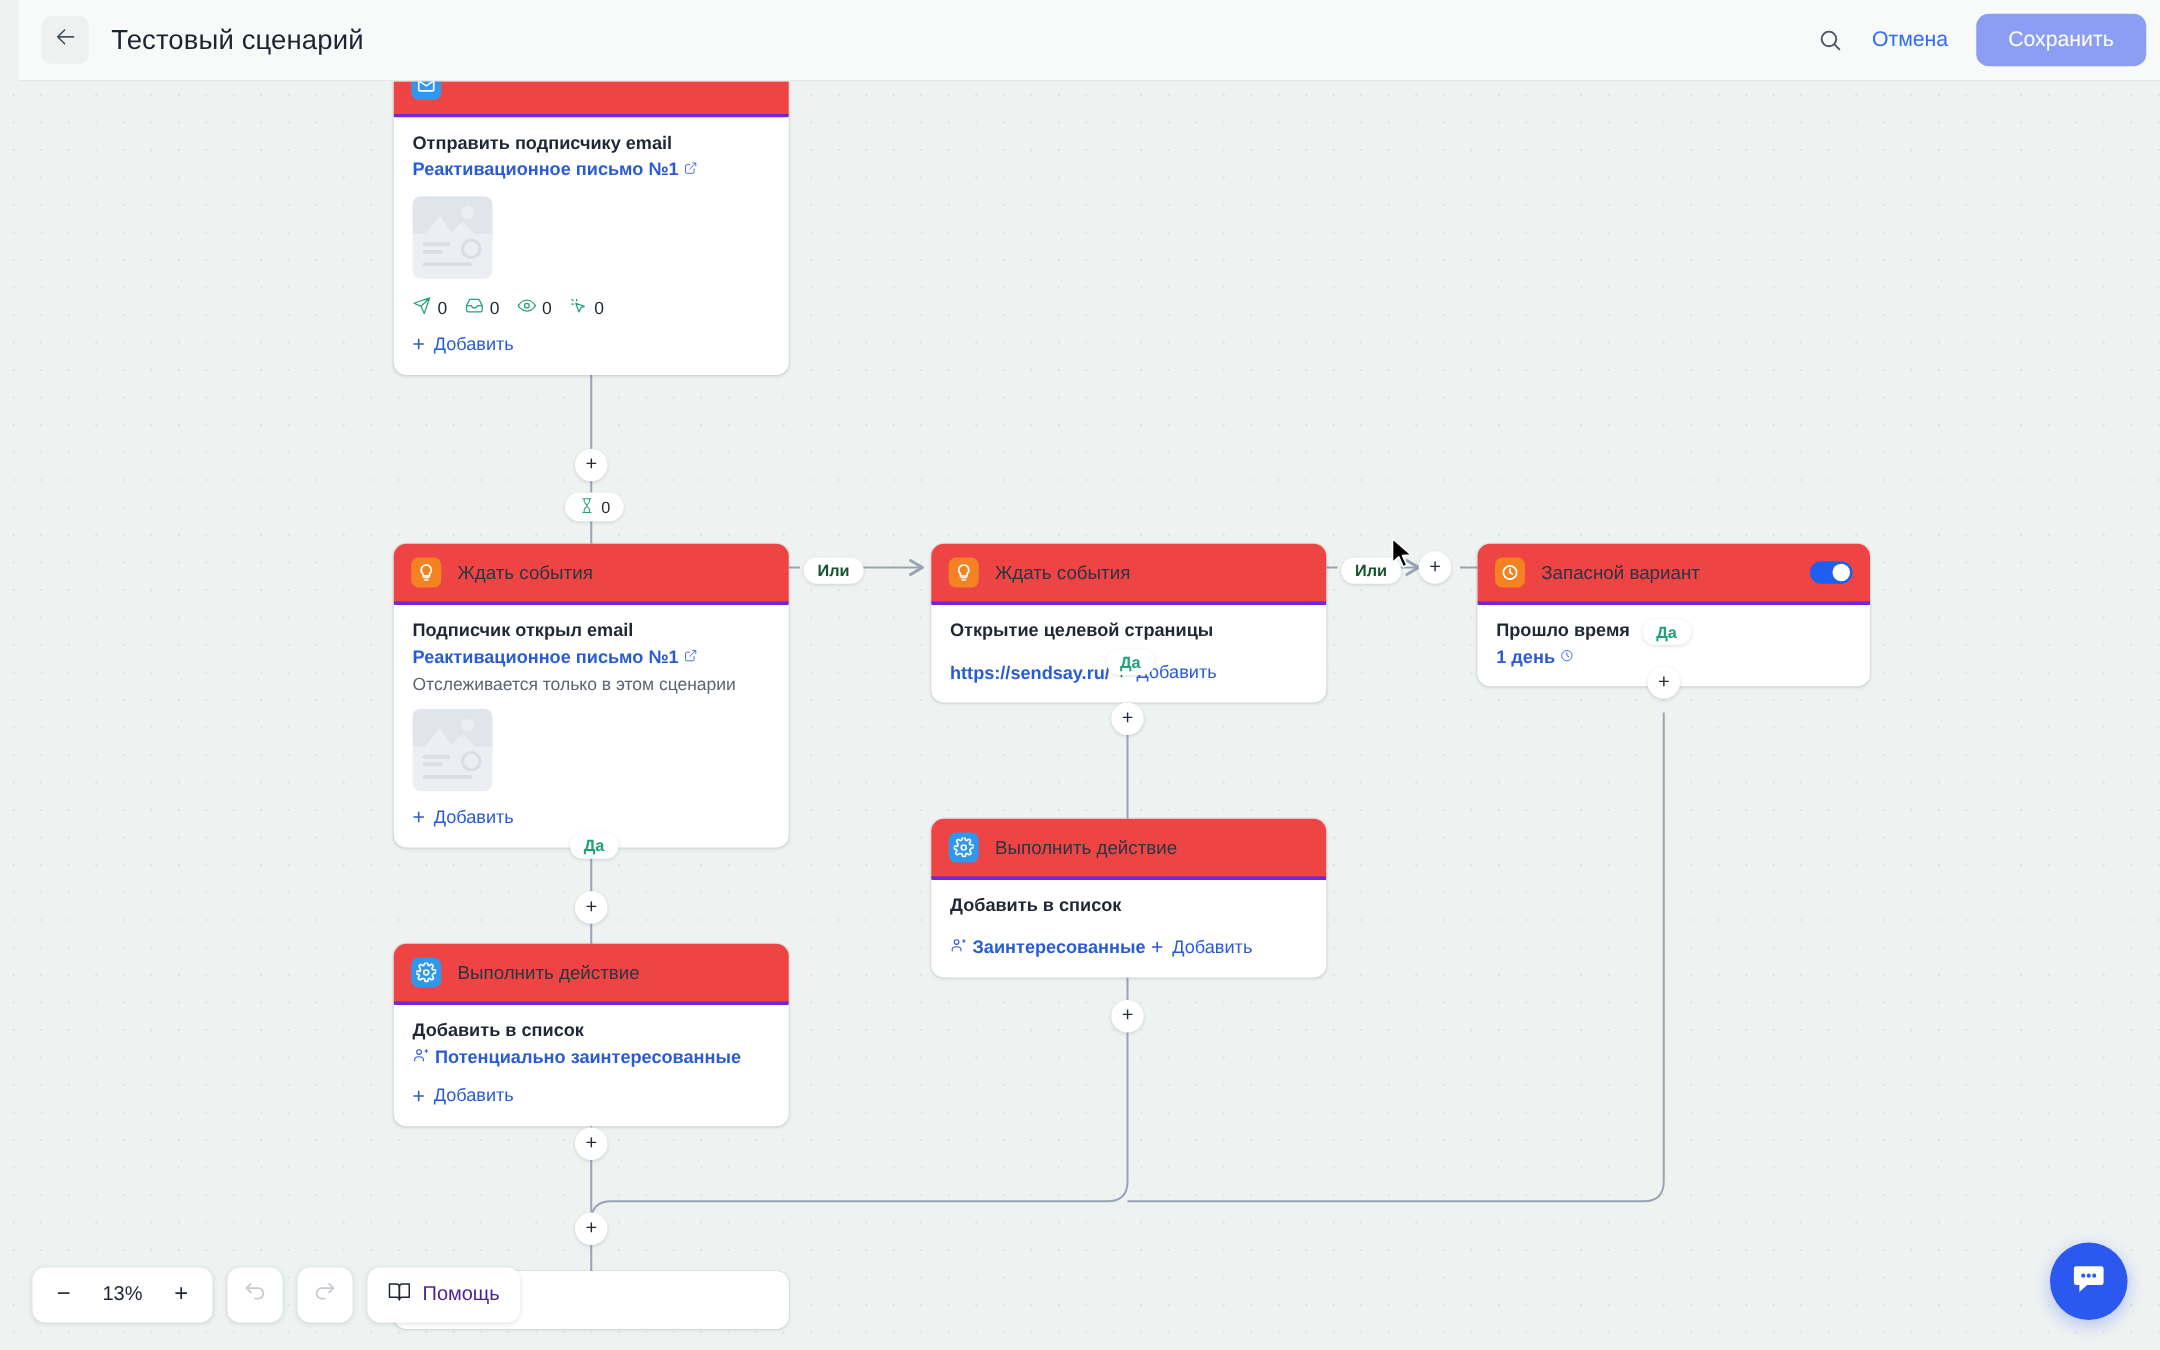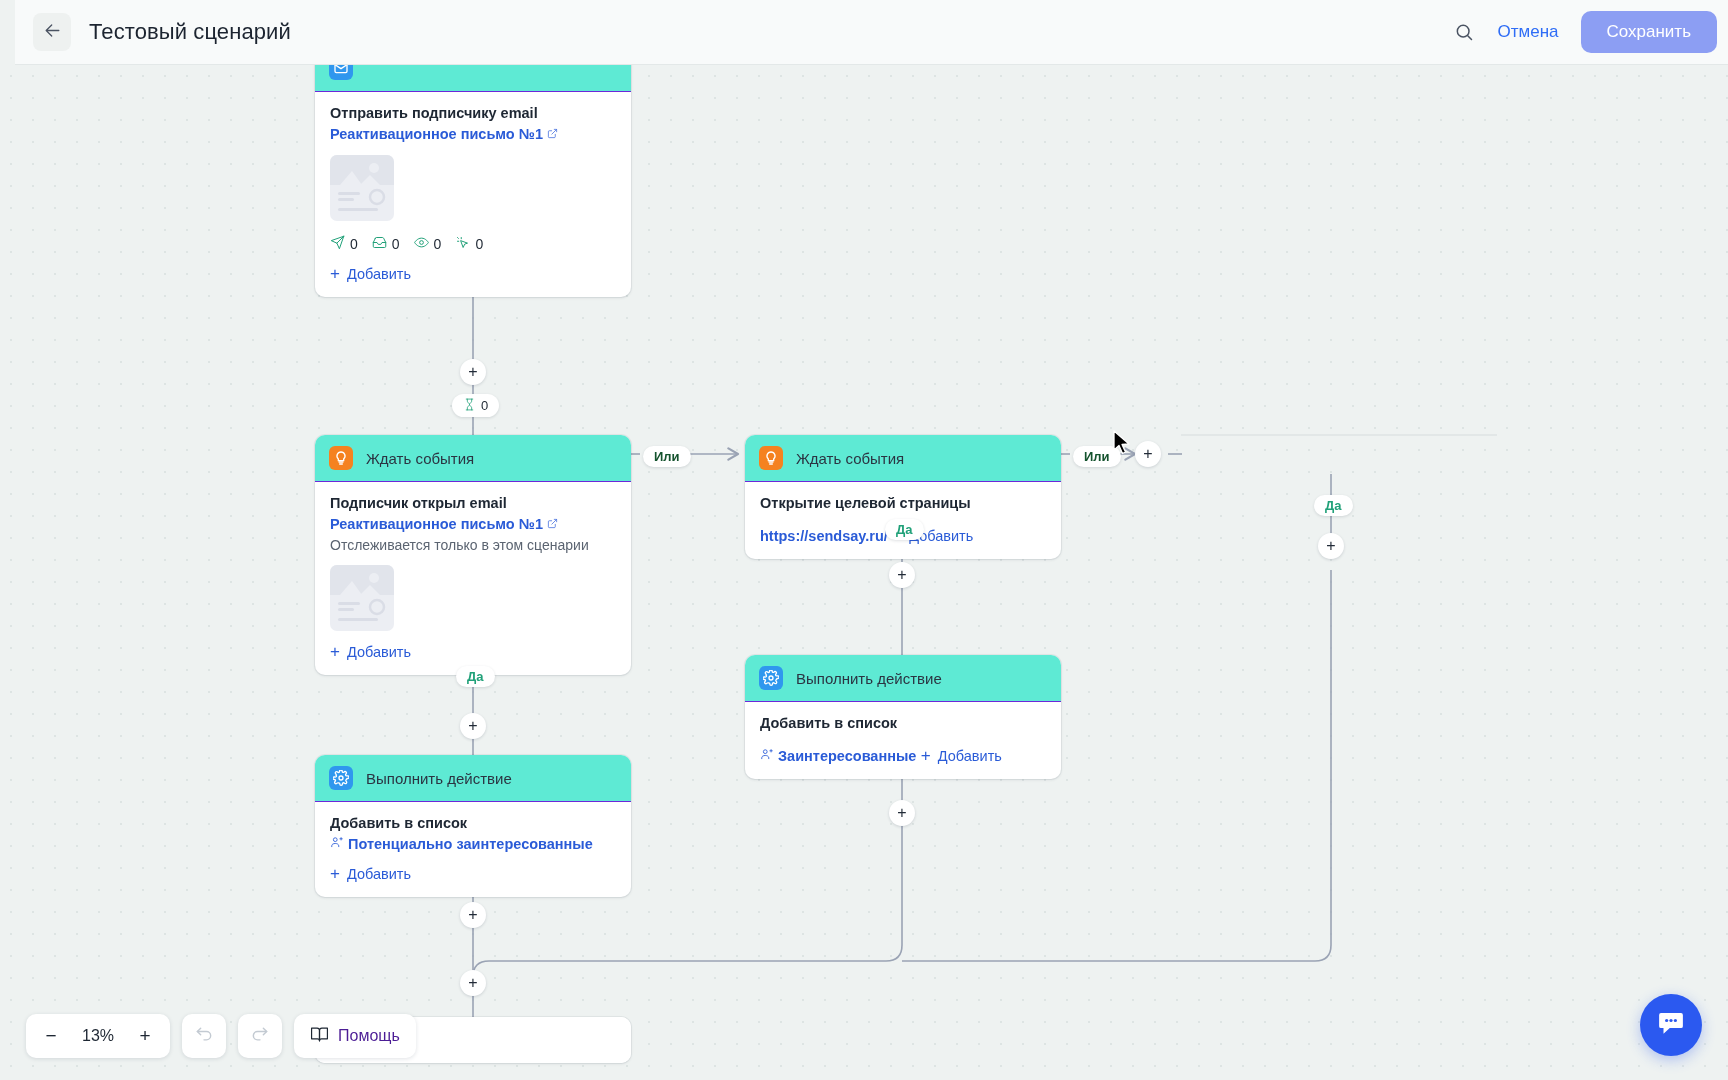--- a/index.html
+++ b/index.html
@@ -66,22 +66,22 @@
   
   .node {
     position: absolute;
     background: #ffffff;
     border-radius: 10px;
     box-shadow: 0 1px 3px rgba(26,40,60,.10), 0 0 0 1px rgba(26,40,60,.05);
   }
   .node-head {
     display: flex; align-items: center; gap: 13px;
     padding: 11px 14px;
-    background: #5eead4;
-    border-bottom: 1px solid #6d28d9;
+    background: #ef4444;
+    border-bottom: 3px solid #6d28d9;
     border-radius: 10px 10px 0 0;
   }
   .node-head.plain { border-bottom: none; border-radius: 10px; background:#fff; }
   .node-icon {
     width: 24px; height: 24px; border-radius: 6px;
     display: flex; align-items: center; justify-content: center;
     flex: none;
   }
   .node-icon.orange { background: #f58220; }
   .node-icon.blue   { background: #2f97ee; }
@@ -393,20 +393,44 @@
       <div class="node-label">Открытие целевой страницы</div>
       <a class="node-link">https://sendsay.ru/</a>
       <div class="add-link">
         <span class="plus">+</span>
         <span>Добавить</span>
       </div>
     </div>
   </div>
 
   <div class="node" style="left:1182px; top:370px; width:314px;">
+    <div class="node-head">
+      <div class="node-icon orange">
+        <svg viewBox="0 0 24 24" fill="none" stroke="#fff" stroke-width="2">
+            <circle cx="12" cy="12" r="8"></circle>
+            <path d="M12 7.5V12l3 2" stroke-linecap="round"></path>
+          </svg>
+      </div>
+      <div class="node-title">Запасной вариант</div>
+      <div class="toggle">
+          <div class="knob"></div>
+        </div>
+    </div>
+    <div class="node-body">
+      <div class="node-label">Прошло время</div>
+      <a class="node-link">
+        <span>1 день</span>
+        <span>
+          <svg viewBox="0 0 24 24">
+              <circle cx="12" cy="12" r="9"></circle>
+              <path d="M12 7v5l3.5 2" stroke-linecap="round"></path>
+            </svg>
+        </span>
+      </a>
+    </div>
   </div>
 
   <div class="node" style="left:745px; top:590px; width:316px;">
     <div class="node-head">
       <div class="node-icon blue">
         <svg viewBox="0 0 24 24" fill="none" stroke="#fff" stroke-width="2">
             <circle cx="12" cy="12" r="3"></circle>
             <path d="M19.4 15a1.6 1.6 0 0 0 .3 1.8l.1.1a2 2 0 1 1-2.8 2.8l-.1-.1a1.6 1.6 0 0 0-2.7 1.1V21a2 2 0 1 1-4 0v-.1A1.6 1.6 0 0 0 7.9 19.4a1.6 1.6 0 0 0-1.8.3l-.1.1a2 2 0 1 1-2.8-2.8l.1-.1a1.6 1.6 0 0 0-1.1-2.7H2a2 2 0 1 1 0-4h.1A1.6 1.6 0 0 0 4.6 7.9a1.6 1.6 0 0 0-.3-1.8l-.1-.1a2 2 0 1 1 2.8-2.8l.1.1a1.6 1.6 0 0 0 2.7-1.1V2a2 2 0 1 1 4 0v.1a1.6 1.6 0 0 0 2.7 1.1l.1-.1a2 2 0 1 1 2.8 2.8l-.1.1a1.6 1.6 0 0 0 1.1 2.7H22a2 2 0 1 1 0 4h-.1a1.6 1.6 0 0 0-1.5 1z"></path>
           </svg>
       </div>

